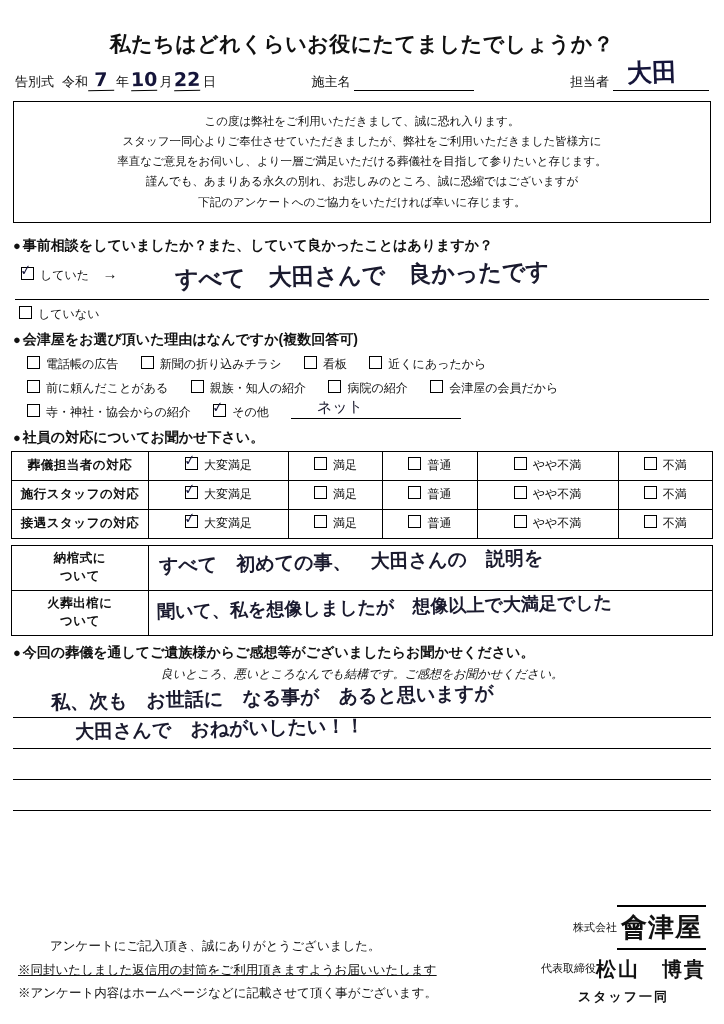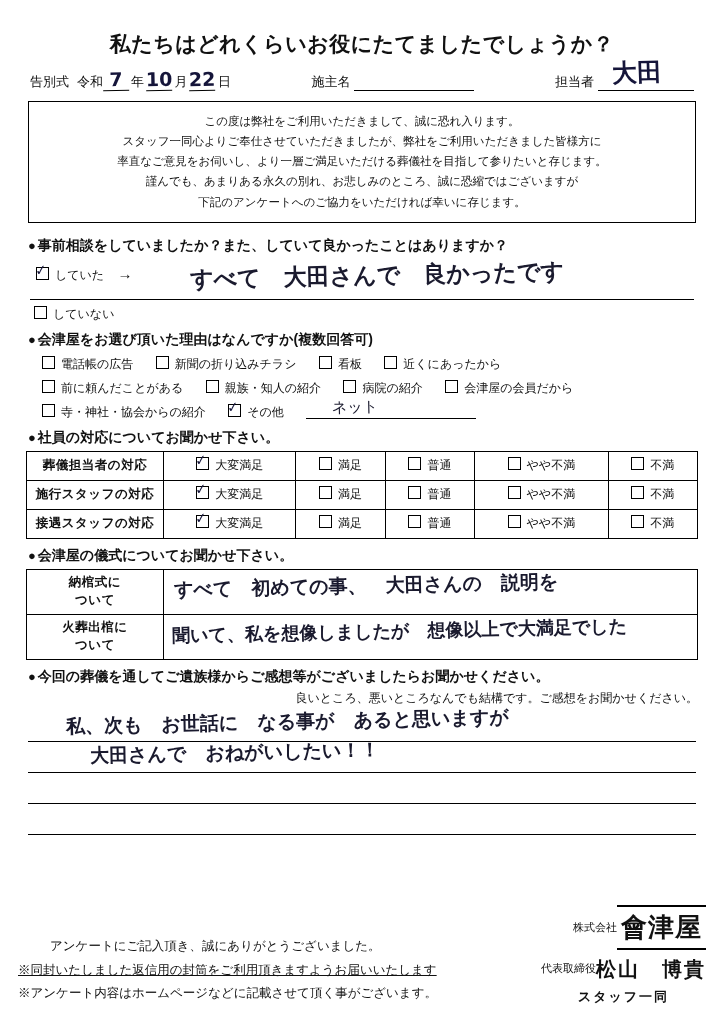--- a/index.html
+++ b/index.html
@@ -6,21 +6,21 @@
   body{
     width:724px;height:1024px;
     background:#ffffff;
     font-family:"Liberation Sans", sans-serif;
     color:#111;
     position:relative;
     overflow:hidden;
   }
   .page{
     position:absolute;inset:0;
-    padding:14px 26px;
+    padding:14px 11px;
     box-sizing:border-box;
   }
   .title{
     text-align:center;
     font-size:21px;
     font-weight:bold;
     letter-spacing:0.5px;
     margin:16px 0 10px 0;
   }
   .hand{
@@ -103,21 +103,21 @@
   table{border-collapse:collapse;width:100%;margin:2px 0 6px 0;}
   td{border:1px solid #000;font-size:12px;padding:4px 3px;text-align:center;height:20px;}
   td.head{width:130px;font-weight:bold;font-size:12.5px;letter-spacing:0.5px;}
   .cell-opt{white-space:nowrap;}
 
   .bigtable td{height:36px;}
   .bigtable td.head{font-size:12.5px;line-height:1.4;}
   .bigtable td.write{position:relative;}
 
   
-  .sub{font-size:12px;margin:4px 0 2px 0;display:flex;justify-content:flex-end;align-items:flex-end;}
+  .sub{font-size:12px;margin:4px 0 2px 0;display:flex;justify-content:center;align-items:flex-end;font-style:italic;}
   .sub .small{font-size:10.5px;}
   .lines{margin:4px 2px 0 2px;}
   .wline{border-bottom:1px solid #000;height:30px;position:relative;}
 
   
   .footer{
     position:absolute;
     left:18px;right:18px;bottom:18px;
     display:flex;justify-content:space-between;align-items:flex-end;
   }
@@ -244,21 +244,20 @@
       <td class="head">接遇スタッフの対応</td>
       <td class="cell-opt"><span class="cbwrap"><span class="cb"></span><span class="tick">✓</span></span><span>大変満足</span></td>
       <td class="cell-opt"><span class="cb"></span><span>満足</span></td>
       <td class="cell-opt"><span class="cb"></span><span>普通</span></td>
       <td class="cell-opt"><span class="cb"></span><span>やや不満</span></td>
       <td class="cell-opt"><span class="cb"></span><span>不満</span></td>
     </tr>
   </tbody>
     </table>
 
-  <div class="q">会津屋の儀式についてお聞かせ下さい。</div>
   <table class="bigtable">
     <tbody>
         <tr>
       <td class="head">
         <div>納棺式に</div>
         <div>ついて</div>
       </td>
       <td class="write">
         <span class="hand" style="position:absolute;left:10px;top:3px;font-size:19px;font-weight:bold;">すべて　初めての事、　大田さんの　説明を</span>
       </td>

